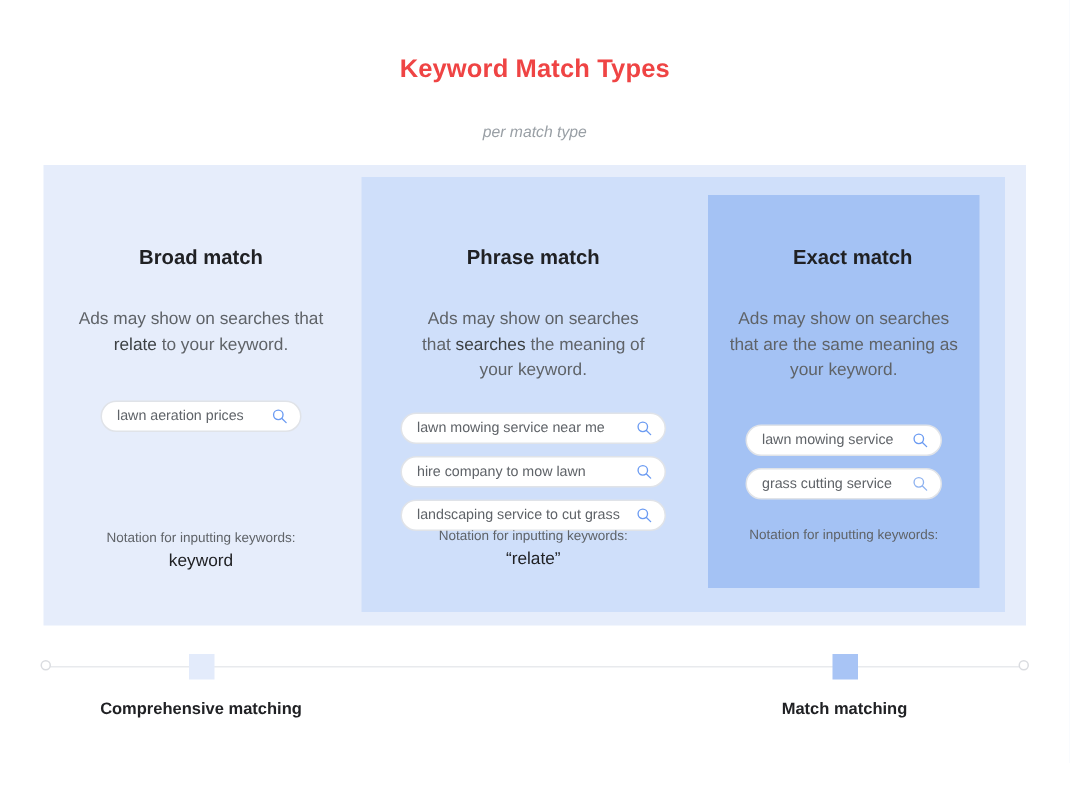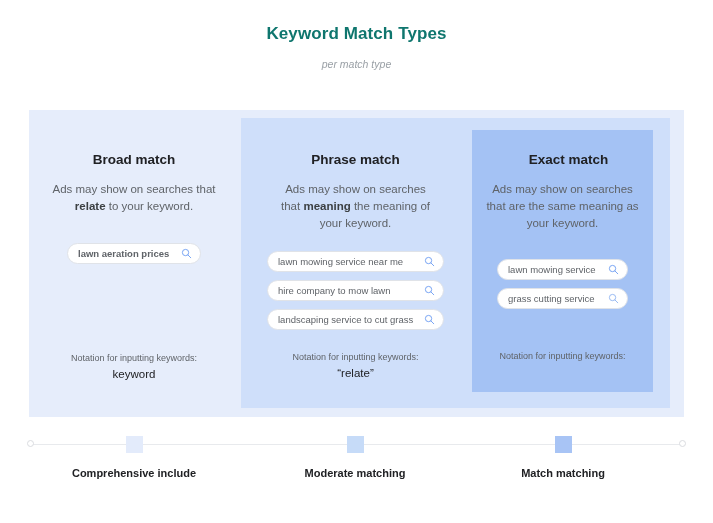--- a/index.html
+++ b/index.html
@@ -18,25 +18,25 @@
 
   
   .header {
     position: absolute;
     left: 0;
     top: 0;
     width: 713px;
     text-align: center;
   }
   .page-title {
-    margin: 4px;
+    margin: 16px;
     padding-top: 20px;
     font-size: 17px;
     font-weight: bold;
-    color: #0f766e;
+    color: #ef4444;
     letter-spacing: 0.1px;
   }
   .subtitle {
     margin: 0;
     padding-top: 13px;
     font-size: 12.5px;
     color: #3c4043;
     line-height: 1.2;
   }
   .subtitle .kw-link {
@@ -87,47 +87,47 @@
   .col {
     position: absolute;
     top: 0;
     text-align: center;
   }
   .col-broad  { left: 29px;  top: 110px; width: 210px; }
   .col-phrase { left: 241px; top: 118px; width: 229px; }
   .col-exact  { left: 472px; top: 130px; width: 181px; }
 
   .col-title {
-    margin: 0;
+    margin: 12px;
     font-size: 13.5px;
     font-weight: bold;
     color: #202124;
   }
   .col-broad  .col-title { padding-top: 42px; }
   .col-phrase .col-title { padding-top: 34px; }
   .col-exact  .col-title { padding-top: 22px; padding-left: 12px; }
 
   .col-desc {
     margin: 0 auto;
     font-size: 11.5px;
     line-height: 1.48;
     color: #5f6368;
   }
   .col-broad  .col-desc { padding-top: 14px; width: 170px; }
   .col-phrase .col-desc { padding-top: 14px; width: 150px; }
   .col-exact  .col-desc { padding-top: 14px; width: 160px; }
-  .col-desc b { color: #3c4043; font-weight: bold; margin-top: 20px; }
+  .col-desc b { color: #3c4043; font-weight: normal; margin-top: 20px; }
 
   
   .pill-list {
     margin: 0 auto;
     padding: 0;
     list-style: none;
   }
-  .col-broad  .pill-list { padding-top: 28px; font-weight: bold; }
+  .col-broad  .pill-list { padding-top: 28px; }
   .col-phrase .pill-list { padding-top: 19px; }
   .col-exact  .pill-list { padding-top: 27px; }
 
   .pill {
     margin: 0 auto 8px auto;
     height: 21px;
     background: #ffffff;
     border: 1px solid #e0e3e8;
     border-radius: 12px;
     display: flex;
@@ -253,21 +253,21 @@
     </li>
   </ul>
   <div class="notation">
     <p class="notation-label">Notation for inputting keywords:</p>
     <p class="notation-value">keyword</p>
   </div>
 </div>
 
 <div class="col col-phrase">
   <h2 class="col-title">Phrase match</h2>
-  <p class="col-desc"><span>Ads may show on searches that </span><b>meaning</b><span> the meaning of your keyword.</span></p>
+  <p class="col-desc"><span>Ads may show on searches that </span><b>searches</b><span> the meaning of your keyword.</span></p>
   <ul class="pill-list">
     <li class="pill">
       <span class="pill-text">lawn mowing service near me</span>
       <span class="pill-icon"><svg width="11" height="11" viewBox="0 0 16 16">
             <circle cx="6.6" cy="6.6" r="4.6" fill="none" stroke="#6b9bf2" stroke-width="1.3"></circle>
             <line x1="10.1" y1="10.1" x2="14.2" y2="14.2" stroke="#6b9bf2" stroke-width="1.3" stroke-linecap="round"></line>
           </svg></span>
     </li>
     <li class="pill">
       <span class="pill-text">hire company to mow lawn</span>
@@ -314,23 +314,19 @@
   </div>
 </div>
 
 <div class="scale">
   <div class="scale-track"></div>
   <div class="scale-cap left"></div>
   <div class="scale-cap right"></div>
 
   <div class="scale-stop stop-1">
     <div class="marker" style="background:#e3ebfb"></div>
-    <p class="scale-label">Comprehensive include</p>
-  </div>
-  <div class="scale-stop stop-2">
-    <div class="marker" style="background:#c6dbf8"></div>
-    <p class="scale-label">Moderate matching</p>
+    <p class="scale-label">Comprehensive matching</p>
   </div>
   <div class="scale-stop stop-3">
     <div class="marker" style="background:#a8c4f5"></div>
     <p class="scale-label">Match matching</p>
   </div>
 </div>
 
 </body></html>

